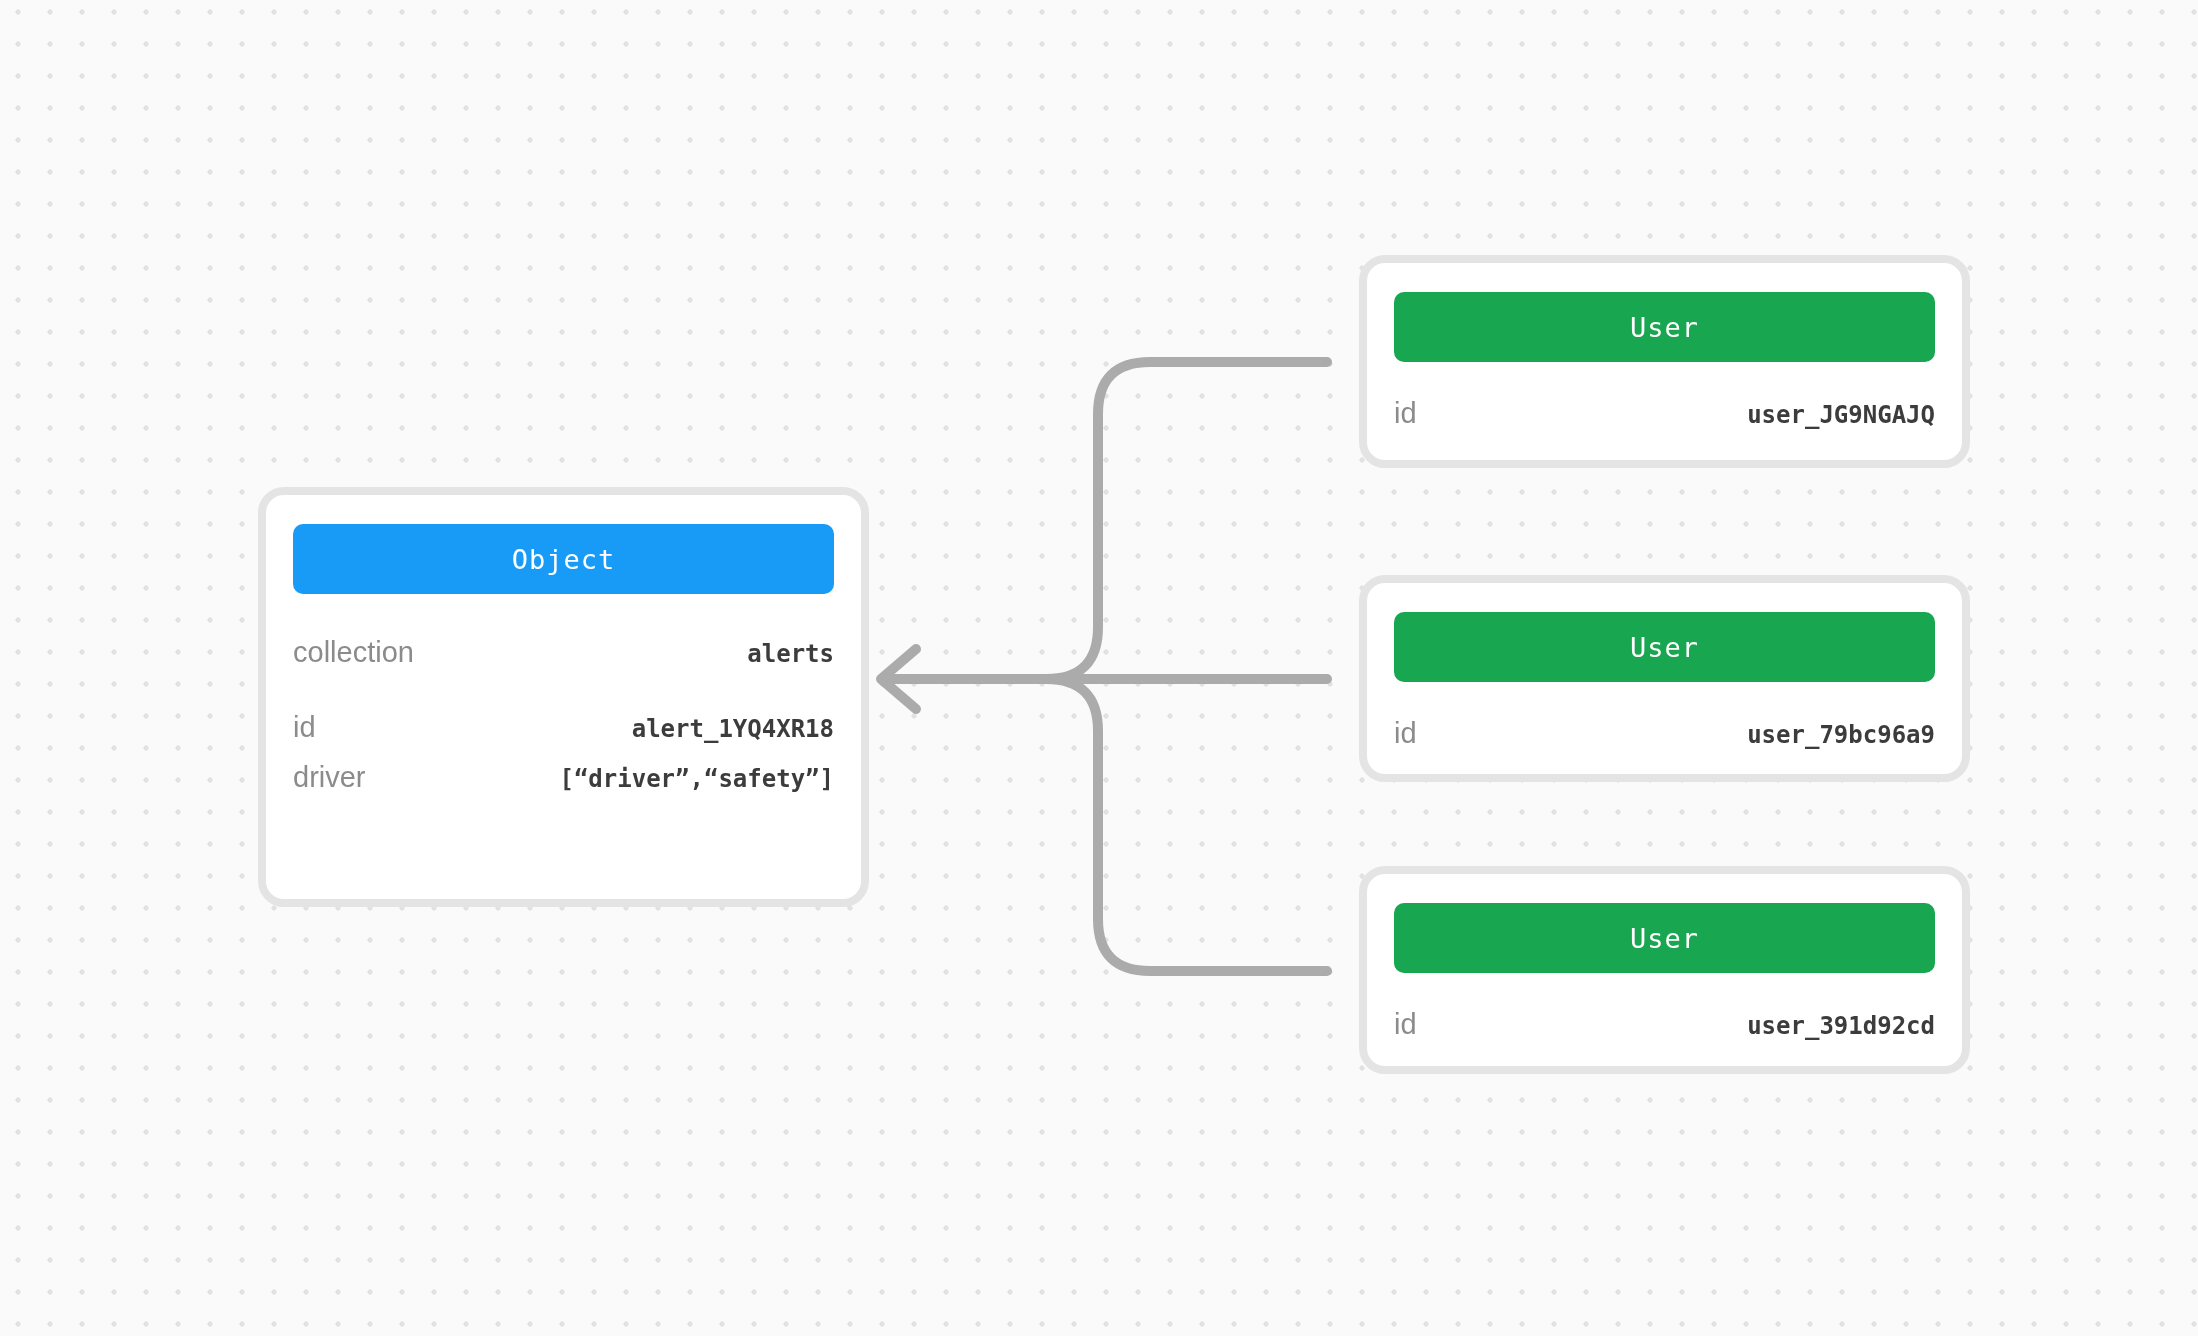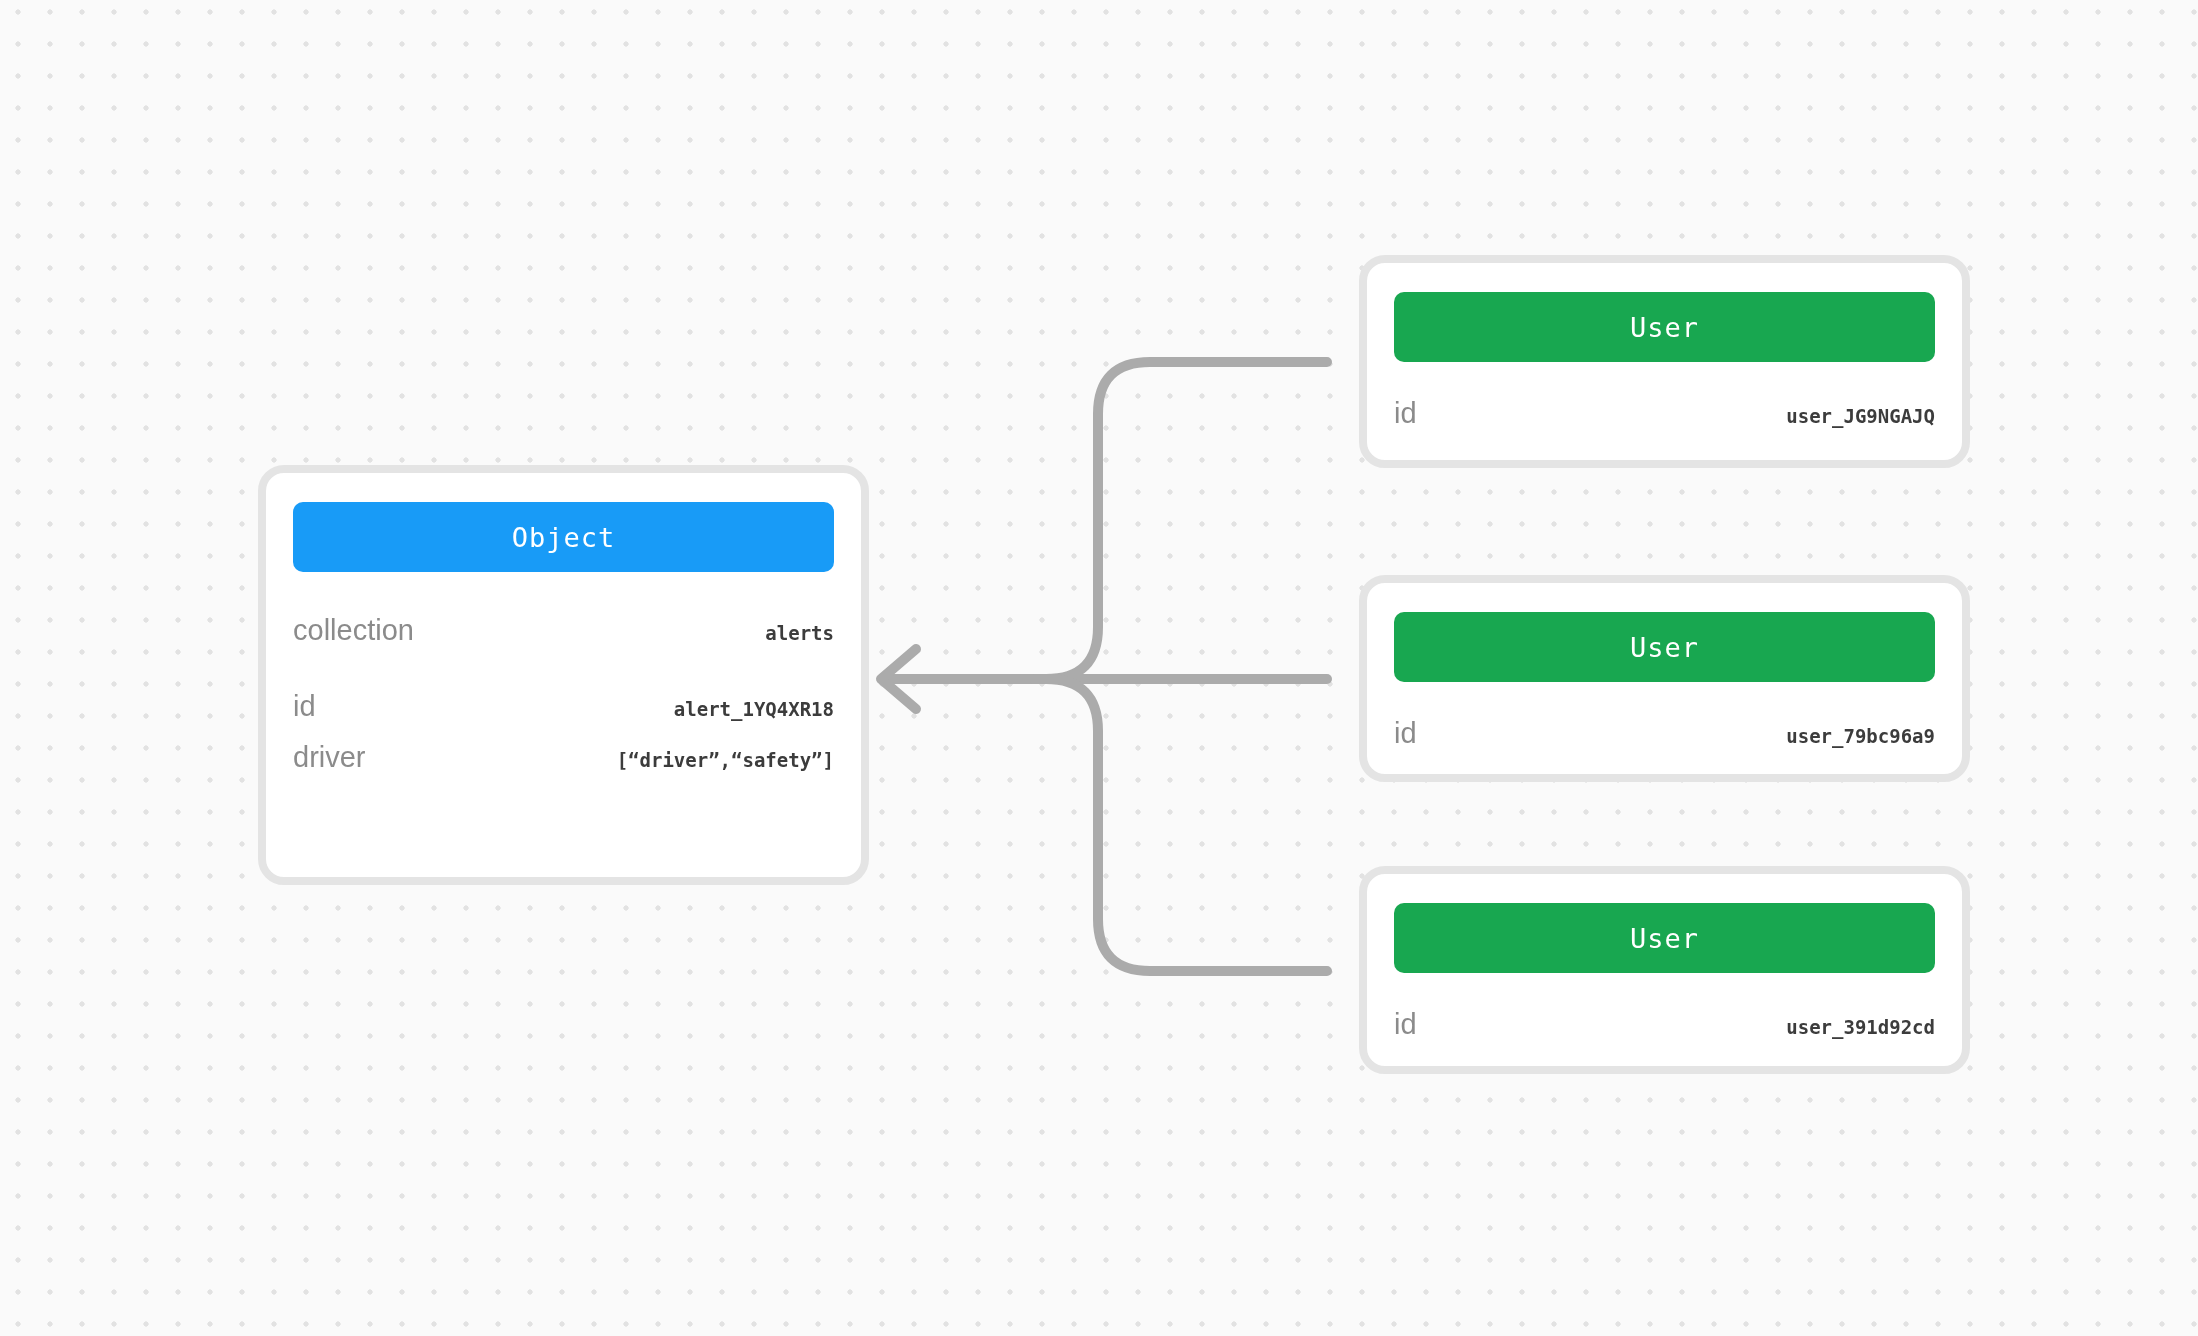--- a/index.html
+++ b/index.html
@@ -27,21 +27,21 @@
   }
   .card {
     position: absolute;
     box-sizing: border-box;
     width: 611px;
     background: var(--card-bg, #ffffff);
     border: 8px solid var(--card-border, #e4e4e4);
     border-radius: 26px;
     padding: 29px 27px;
   }
-  .object-card { left: 258px; top: 465px; height: 420px; }
+  .object-card { left: 258px; top: 487px; height: 420px; }
   .user-card   { left: 1359px; }
   .user-1 { top: 255px; height: 213px; }
   .user-2 { top: 575px; height: 207px; }
   .user-3 { top: 866px; height: 208px; }
   .hdr {
     height: 70px;
     border-radius: 10px;
     display: flex;
     align-items: center;
     justify-content: center;
@@ -59,21 +59,21 @@
     align-items: baseline;
     line-height: 48px;
   }
   .lbl {
     font-family: "Liberation Sans", sans-serif;
     font-size: 29px;
     color: var(--label, #8b8b8b);
   }
   .val {
     font-family: "DejaVu Sans Mono", monospace;
-    font-size: 19px;
+    font-size: 24px;
     font-weight: 600;
     color: var(--value, #3c3c3c);
     white-space: pre;
   }
   .object-card .row-0 { margin-top: 34px; }
   .object-card .row-1 { margin-top: 25px; }
   .user-card .row-0 { margin-top: 27px; }
 </style>
 </head>
 <body>

